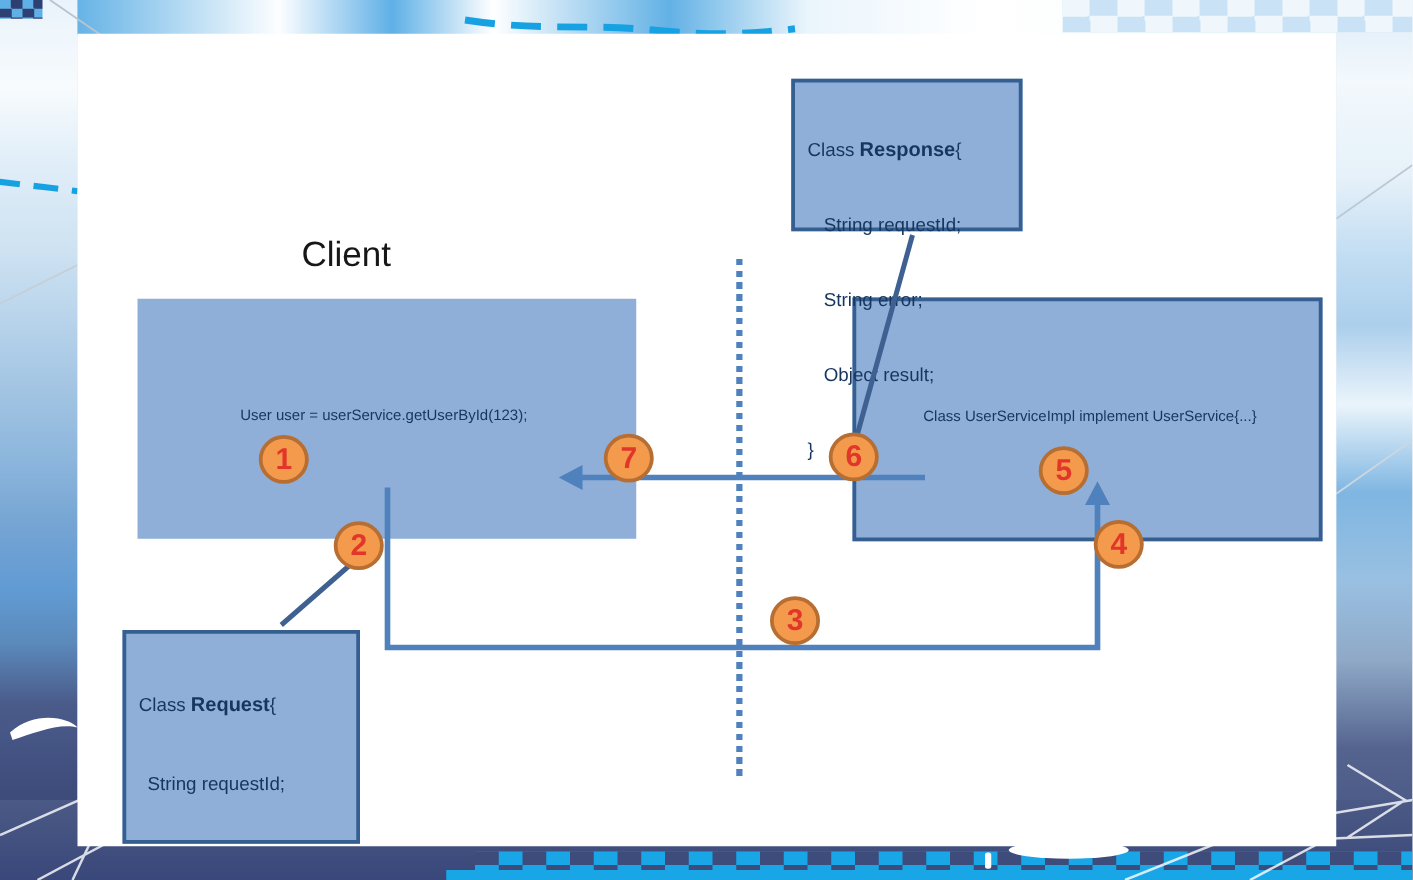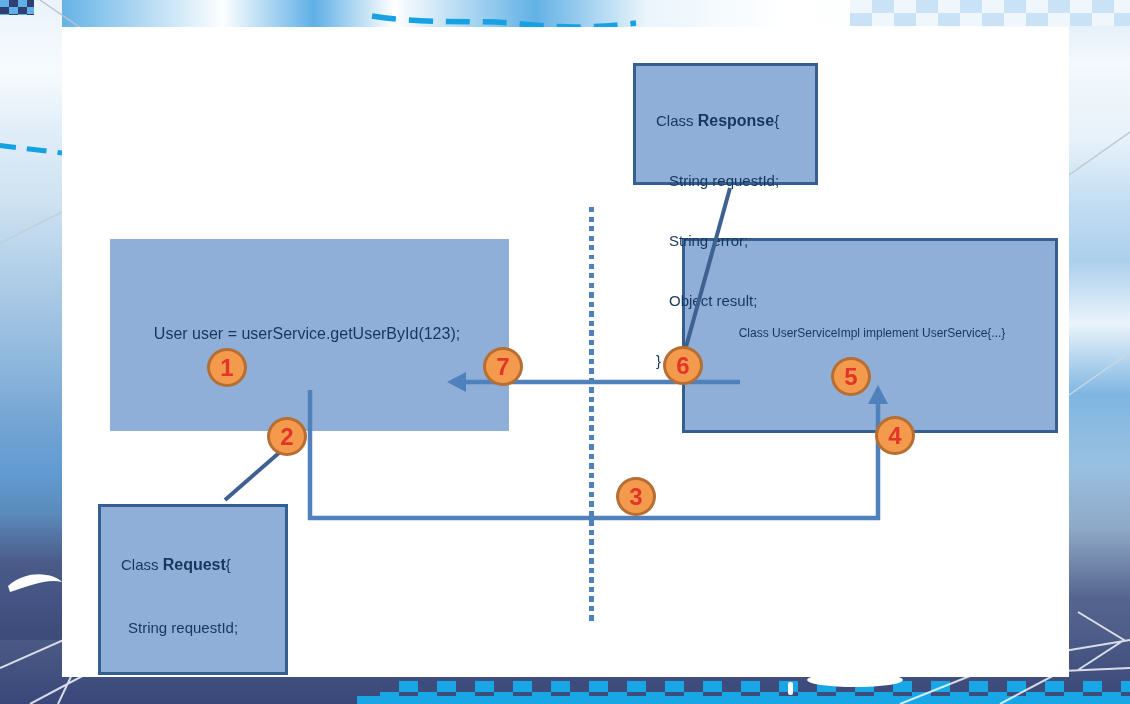--- a/index.html
+++ b/index.html
@@ -38,26 +38,26 @@
   .canvas { position:absolute; left:62px; top:27px; width:1007px; height:650px; background:#FFFFFF; z-index:10; }
 
   .title { position:absolute; width:160px; text-align:center; font-size:28px; color:#171717; z-index:11; }
   .client-title { left:135px; top:161px; }
   .server-title { left:688px; top:161px; }
 
   .node-box { position:absolute; background:#8FAFD9; z-index:11; }
   .client-box { left:48px; top:212px; width:399px; height:192px; }
   .server-box { left:620px; top:211px; width:376px; height:195px; border:3px solid #365F91; }
 
-  .node-code { position:absolute; text-align:center; color:#17365D; font-size:16px; z-index:12; }
+  .node-code { position:absolute; text-align:center; color:#17365D; font-size:12px; z-index:12; }
   .client-code { left:40px; top:298px; width:410px; }
   .server-code { left:618px; top:299px; width:384px; font-size:12px; }
 
   .class-box { position:absolute; background:#8FAFD9; border:3px solid #365F91; color:#17365D;
-    font-size:15px; line-height:20px; padding:5px 20px; white-space:pre; z-index:12; }
+    font-size:15px; line-height:20px; padding:5px 10px; white-space:pre; z-index:12; }
   .response-box { left:571px; top:36px; width:185px; height:122px; }
   .request-box { left:36px; top:477px; width:190px; height:171px; line-height:21px; }
   .class-box .fld { padding-left:13px; }
   .request-box .fld { padding-left:7px; }
   .class-box b { font-size:16px; }
 
   .divider { position:absolute; left:527px; top:180px; width:5px; height:416px; z-index:13;
     background:repeating-linear-gradient(to bottom,#4F81BD 0 5px, rgba(0,0,0,0) 5px 9.5px); }
 
   .connectors { position:absolute; left:0; top:0; z-index:14; }
@@ -93,20 +93,21 @@
     <path d="M 1069,395 L 1130,352" stroke="#CBD7E0" stroke-width="1.5"></path>
     <path d="M 0,668 L 95,626 L 200,672 M 30,704 L 150,640 M 95,626 L 58,704" fill="none" stroke="rgba(255,255,255,0.8)" stroke-width="2"></path>
     <path d="M 900,704 L 1010,660 L 1130,640 M 1000,704 L 1062,671 L 1130,668 M 1078,612 L 1124,640 L 1078,670" fill="none" stroke="rgba(255,255,255,0.8)" stroke-width="2"></path>
     <path d="M 8,586 C 28,568 55,574 62,582 C 48,578 28,586 10,592 Z" fill="#FFFFFF"></path>
     <ellipse cx="855" cy="680" rx="48" ry="7" fill="#FFFFFF"></ellipse>
     <ellipse cx="577" cy="641" rx="14" ry="6" fill="#FFFFFF"></ellipse>
   </svg>
 
   <div class="canvas">
 
+    <div class="title client-title">Client</div>
 
     <div class="node-box client-box"></div>
     <div class="node-box server-box"></div>
 
     <div class="node-code client-code">User user = userService.getUserById(123);</div>
     <div class="node-code server-code">Class UserServiceImpl implement UserService{...}</div>
 
     <div class="class-box response-box">
       <div><span>Class </span><b>Response</b><span>{</span></div>
       <div class="fld">String requestId;</div>

